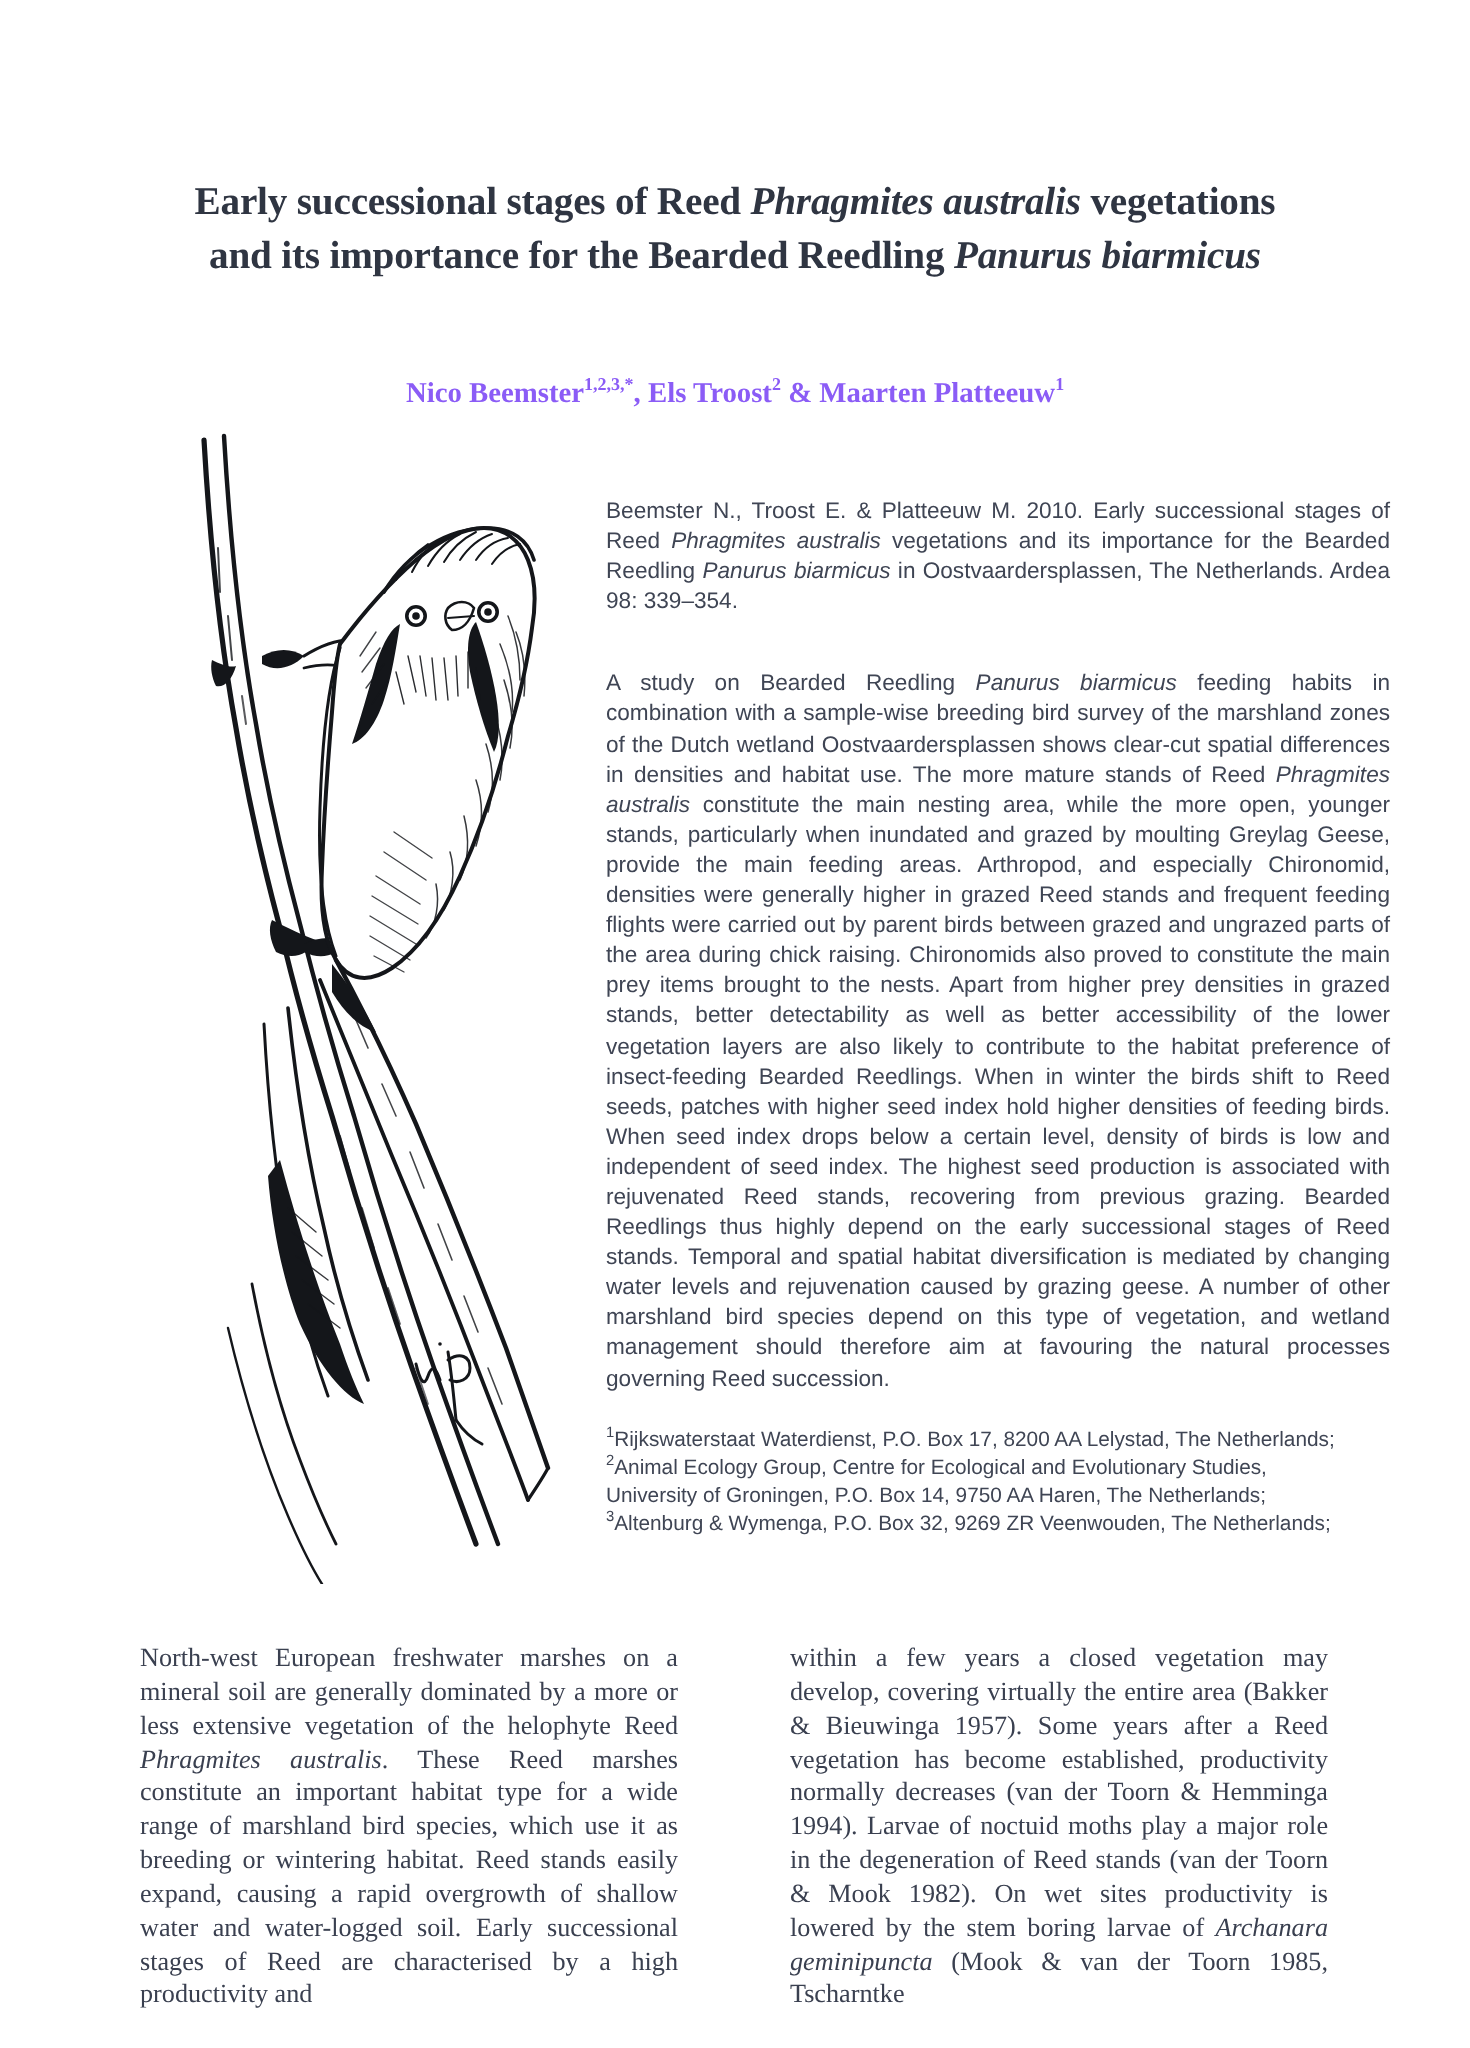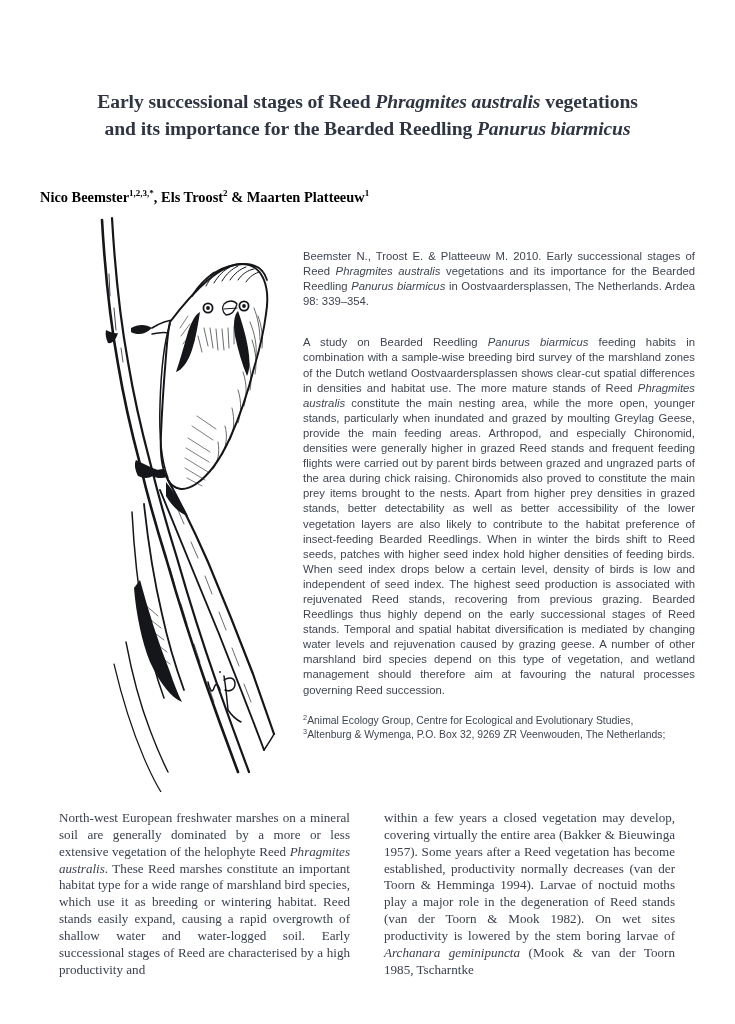--- a/index.html
+++ b/index.html
@@ -34,25 +34,25 @@
     text-align: center;
   }
   .title-line i { font-style: italic; }
 
   
   .authors {
     position: absolute;
     left: 40px;
     top: 189px;
     width: 655px;
-    text-align: left;
+    text-align: center;
     font-family: "Liberation Serif", serif;
     font-weight: bold;
     font-size: 14.4px;
-    color: #000000;
+    color: #8b5cf6;
   }
   .authors sup {
     font-size: 9px;
     font-weight: bold;
     vertical-align: super;
     line-height: 0;
   }
 
   
   .illustration {
@@ -104,21 +104,21 @@
   }
   .body-col {
     width: 299px;
     font-family: "Liberation Serif", serif;
     font-size: 13.1px;
     line-height: 16.85px;
     text-align: justify;
     color: #3a4050;
     hyphens: none;
   }
-  .body-col p { margin: 4px; }
+  .body-col p { margin: 15px; }
   .body-col i { font-style: italic; }
 </style>
 </head>
 <body>
 
 <div class="title-block">
   <div class="title-line">
     <span>Early successional stages of Reed </span><i>Phragmites australis</i><span> vegetations</span>
   </div>
   <div class="title-line">
@@ -276,21 +276,23 @@
 </div>
 
 <div class="abstract-col">
 
   <p><span>Beemster N., Troost E. &amp; Platteeuw M. 2010. Early successional stages of Reed </span><i>Phragmites australis</i><span> vegetations and its importance for the Bearded Reedling </span><i>Panurus biarmicus</i><span> in Oostvaardersplassen, The Netherlands. Ardea 98: 339–354.</span></p>
 
   <p><span>A study on Bearded Reedling </span><i>Panurus biarmicus</i><span> feeding habits in combination with a sample-wise breeding bird survey of the marshland zones of the Dutch wetland Oostvaardersplassen shows clear-cut spatial differences in densities and habitat use. The more mature stands of Reed </span><i>Phragmites australis</i><span> constitute the main nesting area, while the more open, younger stands, particularly when inundated and grazed by moulting Greylag Geese, provide the main feeding areas. Arthropod, and especially Chironomid, densities were generally higher in grazed Reed stands and frequent feeding flights were carried out by parent birds between grazed and ungrazed parts of the area during chick raising. Chironomids also proved to constitute the main prey items brought to the nests. Apart from higher prey densities in grazed stands, better detectability as well as better accessibility of the lower vegetation layers are also likely to contribute to the habitat preference of insect-feeding Bearded Reedlings. When in winter the birds shift to Reed seeds, patches with higher seed index hold higher densities of feeding birds. When seed index drops below a certain level, density of birds is low and independent of seed index. The highest seed production is associated with rejuvenated Reed stands, recovering from previous grazing. Bearded Reedlings thus highly depend on the early successional stages of Reed stands. Temporal and spatial habitat diversification is mediated by changing water levels and rejuvenation caused by grazing geese. A number of other marshland bird species depend on this type of vegetation, and wetland management should therefore aim at favouring the natural processes governing Reed succession.</span></p>
 
 
   <div class="affil">
+    <div><sup>1</sup><span>Rijkswaterstaat Waterdienst, P.O. Box 17, 8200 AA Lelystad, The Netherlands;</span></div>
     <div><sup>2</sup><span>Animal Ecology Group, Centre for Ecological and Evolutionary Studies,</span></div>
+    <div>University of Groningen, P.O. Box 14, 9750 AA Haren, The Netherlands;</div>
     <div><sup>3</sup><span>Altenburg &amp; Wymenga, P.O. Box 32, 9269 ZR Veenwouden, The Netherlands;</span></div>
   </div>
 </div>
 
 <div class="body-cols">
   <div class="body-col">
     <p><span>North-west European freshwater marshes on a mineral soil are generally dominated by a more or less extensive vegetation of the helophyte Reed </span><i>Phragmites australis</i><span>. These Reed marshes constitute an important habitat type for a wide range of marshland bird species, which use it as breeding or wintering habitat. Reed stands easily expand, causing a rapid overgrowth of shallow water and water-logged soil. Early successional stages of Reed are characterised by a high productivity and</span></p>
   </div>
   <div class="body-col">
     <p><span>within a few years a closed vegetation may develop, covering virtually the entire area (Bakker &amp; Bieuwinga 1957). Some years after a Reed vegetation has become established, productivity normally decreases (van der Toorn &amp; Hemminga 1994). Larvae of noctuid moths play a major role in the degeneration of Reed stands (van der Toorn &amp; Mook 1982). On wet sites productivity is lowered by the stem boring larvae of </span><i>Archanara geminipuncta</i><span> (Mook &amp; van der Toorn 1985, Tscharntke</span></p>

